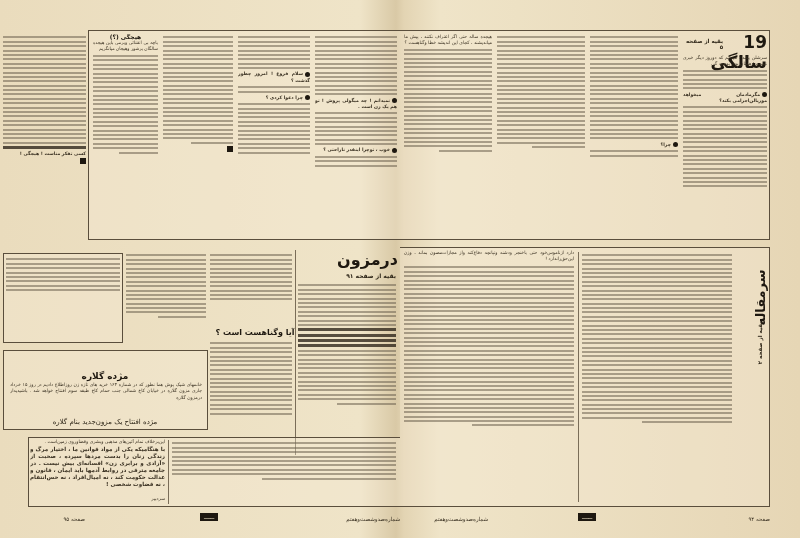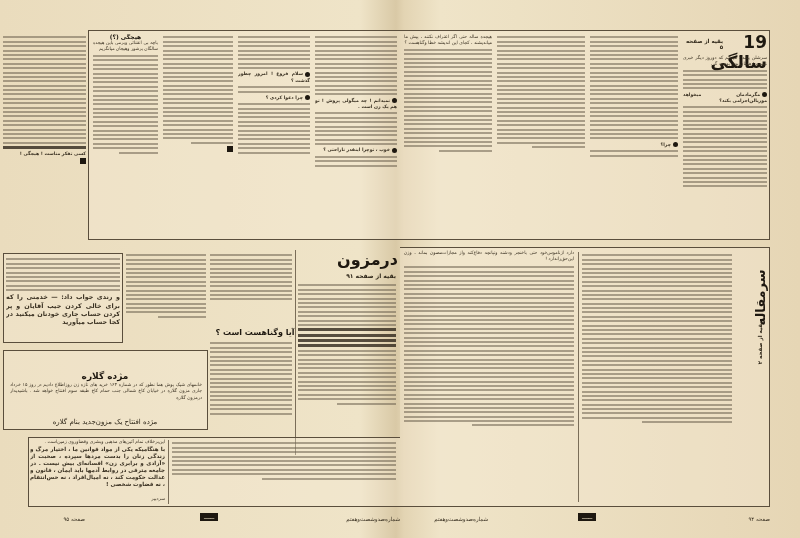--- a/index.html
+++ b/index.html
@@ -132,21 +132,20 @@
     </div>
     <div class="col" style="left:6px;top:256px;width:114px;height:85px;">
       <span class="textline"></span>
         <span class="textline"></span>
         <span class="textline"></span>
         <span class="textline"></span>
         <span class="textline"></span>
         <span class="textline"></span>
         <span class="textline"></span>
         <span class="textline"></span>
-      <p style="font-weight:bold;font-size:6.4px;line-height:8.2px;">و رندی جواب داد: — خدمتی را که برای خالی کردن جیب آقایان و پر کردن حساب جاری خودتان میکنید در کجا حساب میآورید</p>
     </div>
 
     <div class="col" style="left:126px;top:252px;width:80px;height:90px;">
       <span class="textline"></span>
         <span class="textline"></span>
         <span class="textline"></span>
         <span class="textline"></span>
         <span class="textline"></span>
         <span class="textline"></span>
         <span class="textline"></span>

